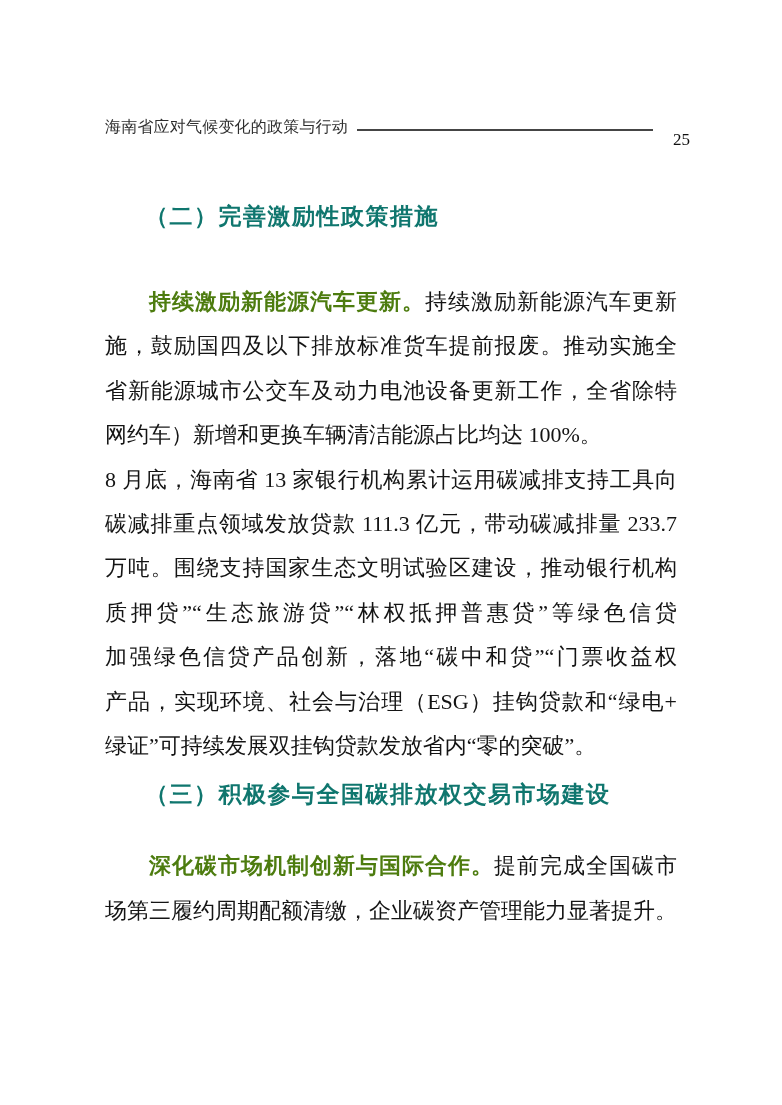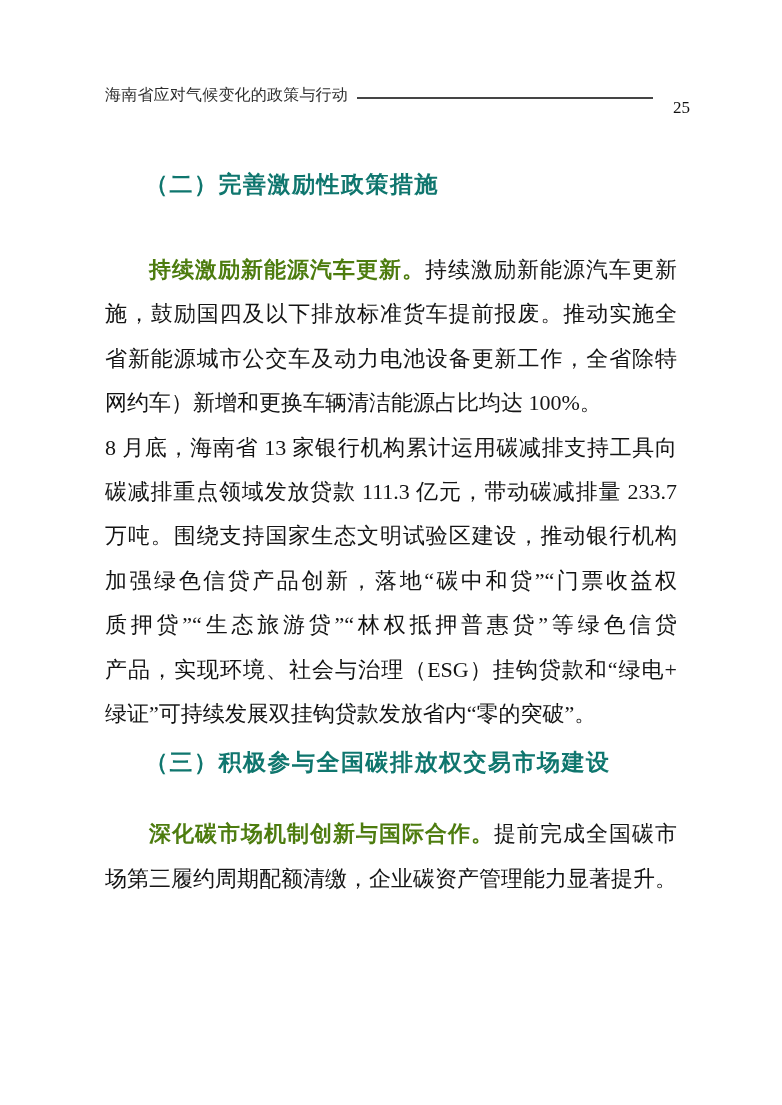--- a/index.html
+++ b/index.html
@@ -8,20 +8,21 @@
     background: #ffffff;
   }
   .page {
     position: relative;
     width: 782px;
     height: 934px;
     background: #ffffff;
     overflow: hidden;
     font-family: "Liberation Serif", "DejaVu Serif", serif;
     color: #141414;
+    margin-top: 32px;
   }
 
   
   .hdr-title {
     position: absolute;
     left: 105px;
     top: 85px;
     font-family: "Liberation Sans", "DejaVu Sans", sans-serif;
     font-size: 16px;
     letter-spacing: 0.2px;
@@ -114,22 +115,22 @@
       <div class="para">
         <div class="line first"><span class="lead-bold">持续激励新能源汽车更新。</span><span class="seg">持续激励新能源汽车更新</span></div>
         <div class="line"><span class="seg">施，鼓励国四及以下排放标准货车提前报废。推动实施全</span></div>
         <div class="line"><span class="seg">省新能源城市公交车及动力电池设备更新工作，全省除特</span></div>
         <div class="line short"><span class="seg">网约车）新增和更换车辆清洁能源占比均达 100%。</span></div>
       </div>
       <div class="para">
         <div class="line"><span class="seg">8 月底，海南省 13 家银行机构累计运用碳减排支持工具向</span></div>
         <div class="line"><span class="seg">碳减排重点领域发放贷款 111.3 亿元，带动碳减排量 233.7</span></div>
         <div class="line"><span class="seg">万吨。围绕支持国家生态文明试验区建设，推动银行机构</span></div>
+        <div class="line"><span class="seg">质押贷”“生态旅游贷”“林权抵押普惠贷”等绿色信贷</span></div>
         <div class="line"><span class="seg">加强绿色信贷产品创新，落地“碳中和贷”“门票收益权</span></div>
-        <div class="line"><span class="seg">质押贷”“生态旅游贷”“林权抵押普惠贷”等绿色信贷</span></div>
         <div class="line"><span class="seg">产品，实现环境、社会与治理（ESG）挂钩贷款和“绿电+</span></div>
         <div class="line short"><span class="seg">绿证”可持续发展双挂钩贷款发放省内“零的突破”。</span></div>
       </div>
       <div class="heading">（三）积极参与全国碳排放权交易市场建设</div>
       <div class="para">
         <div class="line first"><span class="lead-bold">深化碳市场机制创新与国际合作。</span><span class="seg">提前完成全国碳市</span></div>
         <div class="line"><span class="seg">场第三履约周期配额清缴，企业碳资产管理能力显著提升。</span></div>
       </div>
     </div>
 

